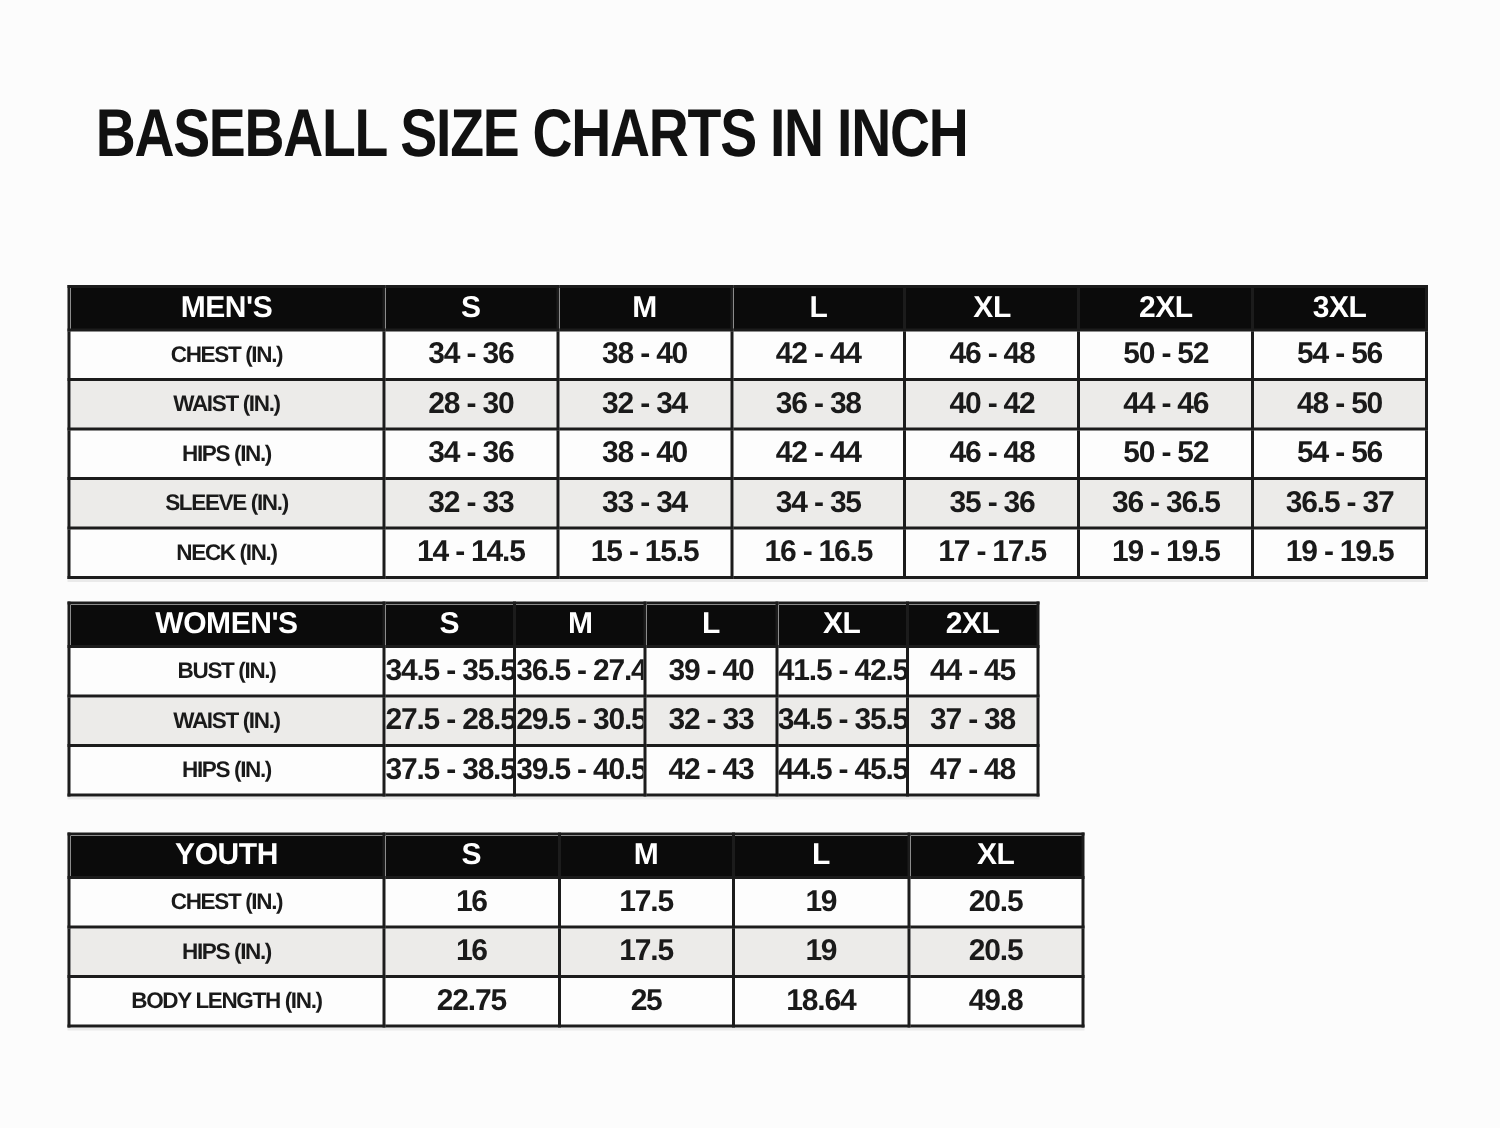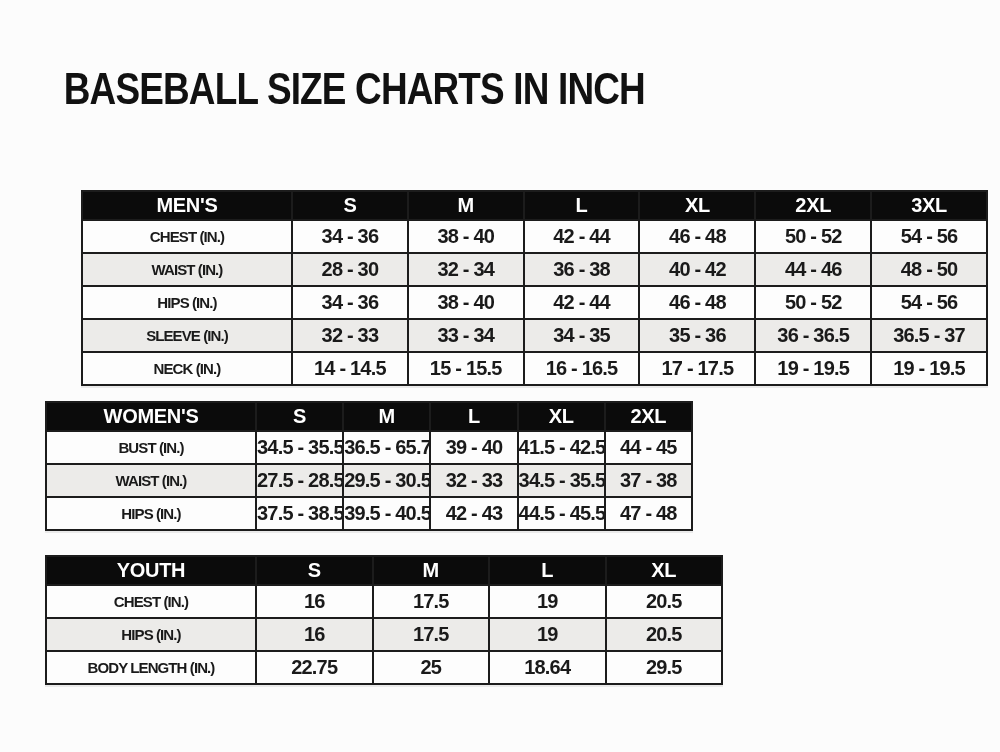--- a/index.html
+++ b/index.html
@@ -22,21 +22,21 @@
   }
   .title span {
     display: inline-block;
     font-size: 45px;
     font-weight: bold;
     letter-spacing: -1px;
     transform: scaleX(0.82);
     transform-origin: center;
   }
   .table-wrap { position: absolute; }
-  #table-mens   { left: 45px; top: 190px; width: 907px; margin-left: 36px; }
+  #table-mens   { left: 45px; top: 190px; width: 907px; }
   #table-womens { left: 45px; top: 401px; width: 648px; }
   #table-youth  { left: 45px; top: 555px; width: 678px; }
 
   table {
     width: 100%;
     border-collapse: collapse;
     table-layout: fixed;
     box-shadow: 0 2px 0 rgba(0,0,0,0.07);
   }
   th, td {
@@ -161,21 +161,21 @@
             <th>M</th>
             <th>L</th>
             <th>XL</th>
             <th>2XL</th>
           </tr>
         </thead>
         <tbody>
           <tr>
             <td class="label">BUST (IN.)</td>
             <td>34.5 - 35.5</td>
-            <td>36.5 - 65.7</td>
+            <td>36.5 - 27.4</td>
             <td>39 - 40</td>
             <td>41.5 - 42.5</td>
             <td>44 - 45</td>
           </tr>
           <tr>
             <td class="label">WAIST (IN.)</td>
             <td>27.5 - 28.5</td>
             <td>29.5 - 30.5</td>
             <td>32 - 33</td>
             <td>34.5 - 35.5</td>
@@ -223,18 +223,18 @@
             <td>16</td>
             <td>17.5</td>
             <td>19</td>
             <td>20.5</td>
           </tr>
           <tr>
             <td class="label">BODY LENGTH (IN.)</td>
             <td>22.75</td>
             <td>25</td>
             <td>18.64</td>
-            <td>29.5</td>
+            <td>49.8</td>
           </tr>
         </tbody>
       </table>
     </div>
 </div>
 
 </body></html>

